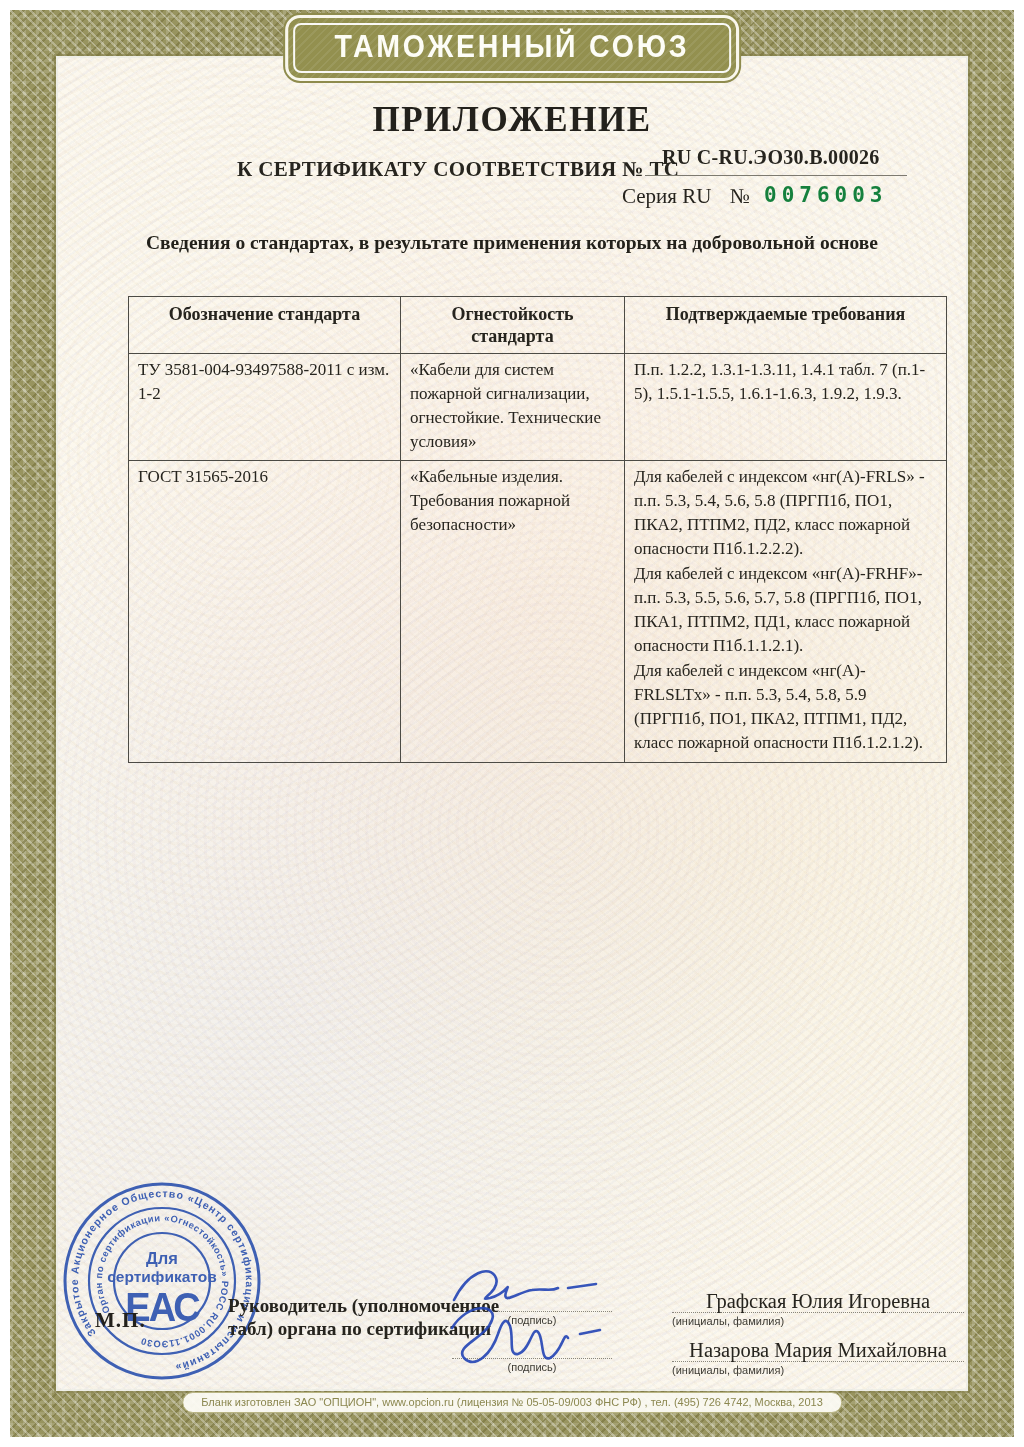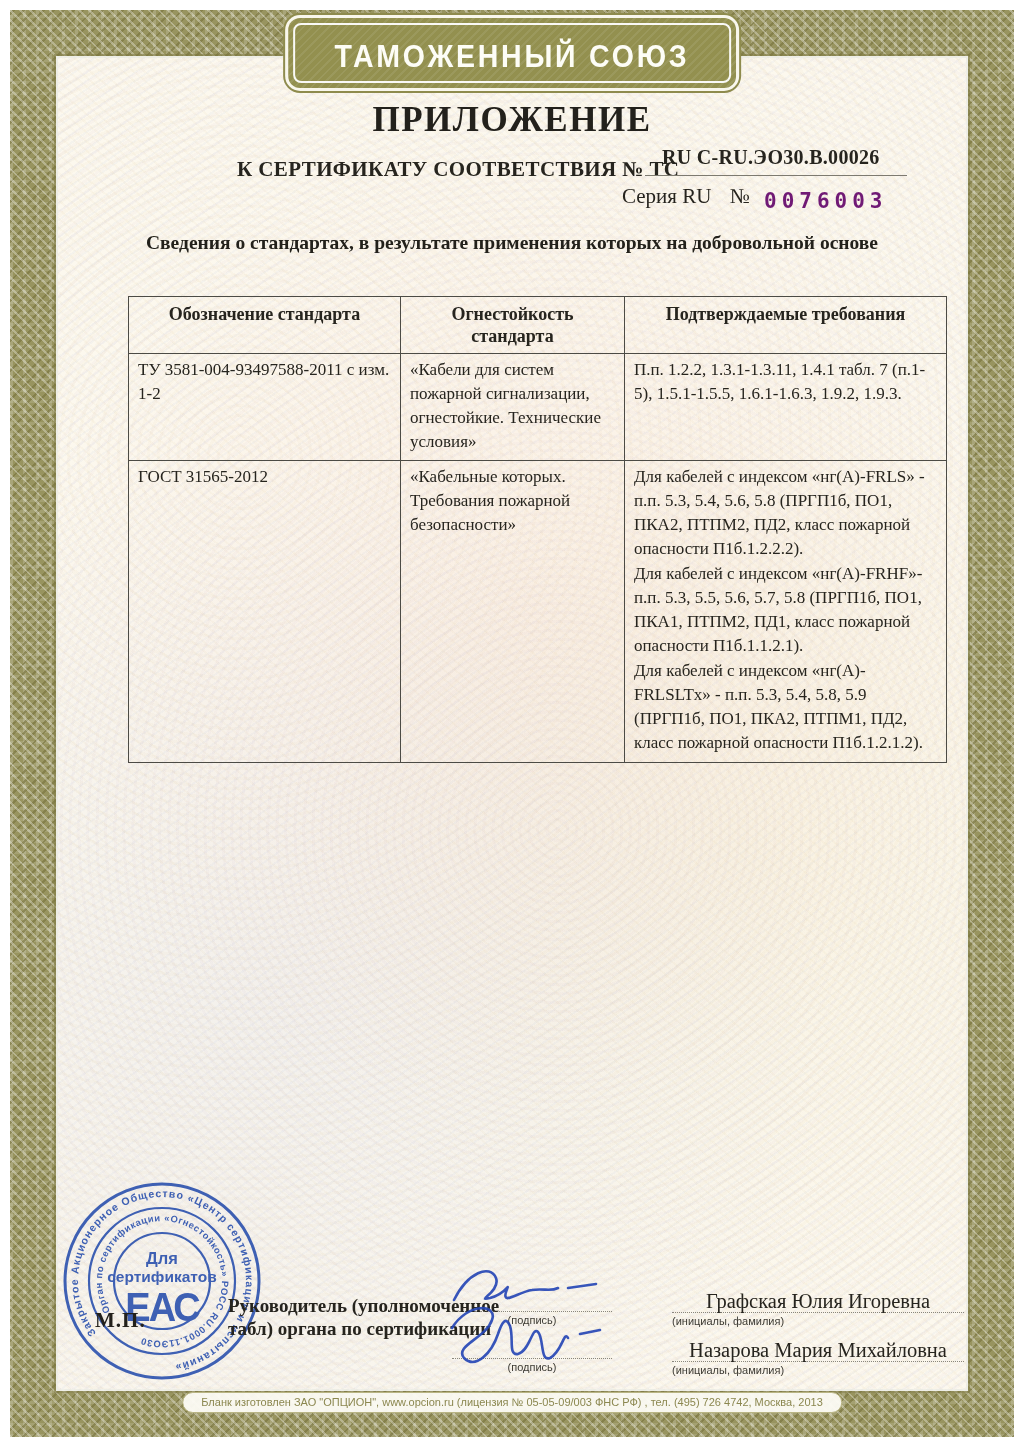--- a/index.html
+++ b/index.html
@@ -37,21 +37,21 @@
     position:absolute;top:18px;left:50%;transform:translateX(-50%);
     background:#93904f;
     background-image:repeating-linear-gradient(-45deg, rgba(255,255,255,.08) 0 2px, transparent 2px 6px);
     border-radius:12px;
     box-shadow:0 0 0 3px #f9f7ec, 0 0 0 5px #8e8b4d;
     padding:5px;
   }
   .plate-inner{
     border:2px solid rgba(255,255,255,.95);
     border-radius:8px;
-    padding:15px 24px 7px 24px;
+    padding:5px 24px 7px 24px;
   }
   .plate-text{
     display:inline-block;
     font-family:"Liberation Sans", sans-serif;
     font-weight:900;font-size:31px;line-height:34px;color:#fdfdf6;
     letter-spacing:3px;transform:scaleX(.92);transform-origin:center;
     white-space:nowrap;
   }
   
   .doc-title{
@@ -66,23 +66,23 @@
     position:absolute;top:146px;left:662px;
     font-weight:bold;font-size:20px;letter-spacing:.3px;color:#26241e;
   }
   .cert-underline{
     position:absolute;top:175px;left:645px;width:262px;height:0;
     border-top:1.4px solid #7d7a70;
   }
   .series-label{position:absolute;top:184px;left:622px;font-size:21px;color:#26241e;}
   .num-sign{position:absolute;top:184px;left:730px;font-size:21px;color:#26241e;}
   .serial-number{
-    position:absolute;top:189px;left:764px;
+    position:absolute;top:183px;left:764px;
     font-family:"DejaVu Sans Mono", monospace;
-    font-weight:bold;font-size:21px;letter-spacing:5px;color:#701a75;
+    font-weight:bold;font-size:21px;letter-spacing:5px;color:#15803d;
   }
   
   .intro{
     position:absolute;top:229px;left:0;width:100%;text-align:center;
     font-weight:bold;font-size:19.5px;line-height:28px;color:#23211b;
   }
   
   table.standards{
     position:absolute;top:296px;left:128px;width:818px;
     border-collapse:collapse;table-layout:fixed;
@@ -187,22 +187,22 @@
   </thead>
   <tbody>
     <tr>
       <td>ТУ 3581-004-93497588-2011 с изм. 1-2</td>
       <td>«Кабели для систем пожарной сигнализации, огнестойкие. Технические условия»</td>
       <td>
         <p class="req-par">П.п. 1.2.2, 1.3.1-1.3.11, 1.4.1 табл. 7 (п.1-5), 1.5.1-1.5.5, 1.6.1-1.6.3, 1.9.2, 1.9.3.</p>
       </td>
     </tr>
     <tr>
-      <td>ГОСТ 31565-2012</td>
-      <td>«Кабельные которых. Требования пожарной безопасности»</td>
+      <td>ГОСТ 31565-2016</td>
+      <td>«Кабельные изделия. Требования пожарной безопасности»</td>
       <td>
         <p class="req-par">Для кабелей с индексом «нг(А)-FRLS» -  п.п. 5.3, 5.4, 5.6, 5.8 (ПРГП1б, ПО1, ПКА2, ПТПМ2, ПД2, класс пожарной опасности П1б.1.2.2.2).</p>
         <p class="req-par">Для кабелей с индексом «нг(А)-FRHF»- п.п. 5.3, 5.5, 5.6, 5.7, 5.8 (ПРГП1б, ПО1, ПКА1, ПТПМ2, ПД1, класс пожарной опасности П1б.1.1.2.1).</p>
         <p class="req-par">Для кабелей с индексом «нг(А)-FRLSLTx» -  п.п. 5.3, 5.4, 5.8, 5.9 (ПРГП1б, ПО1, ПКА2, ПТПМ1, ПД2, класс пожарной опасности П1б.1.2.1.2).</p>
       </td>
     </tr>
   </tbody>
 </table>
 
 <svg class="stamp" viewBox="0 0 214 214">

